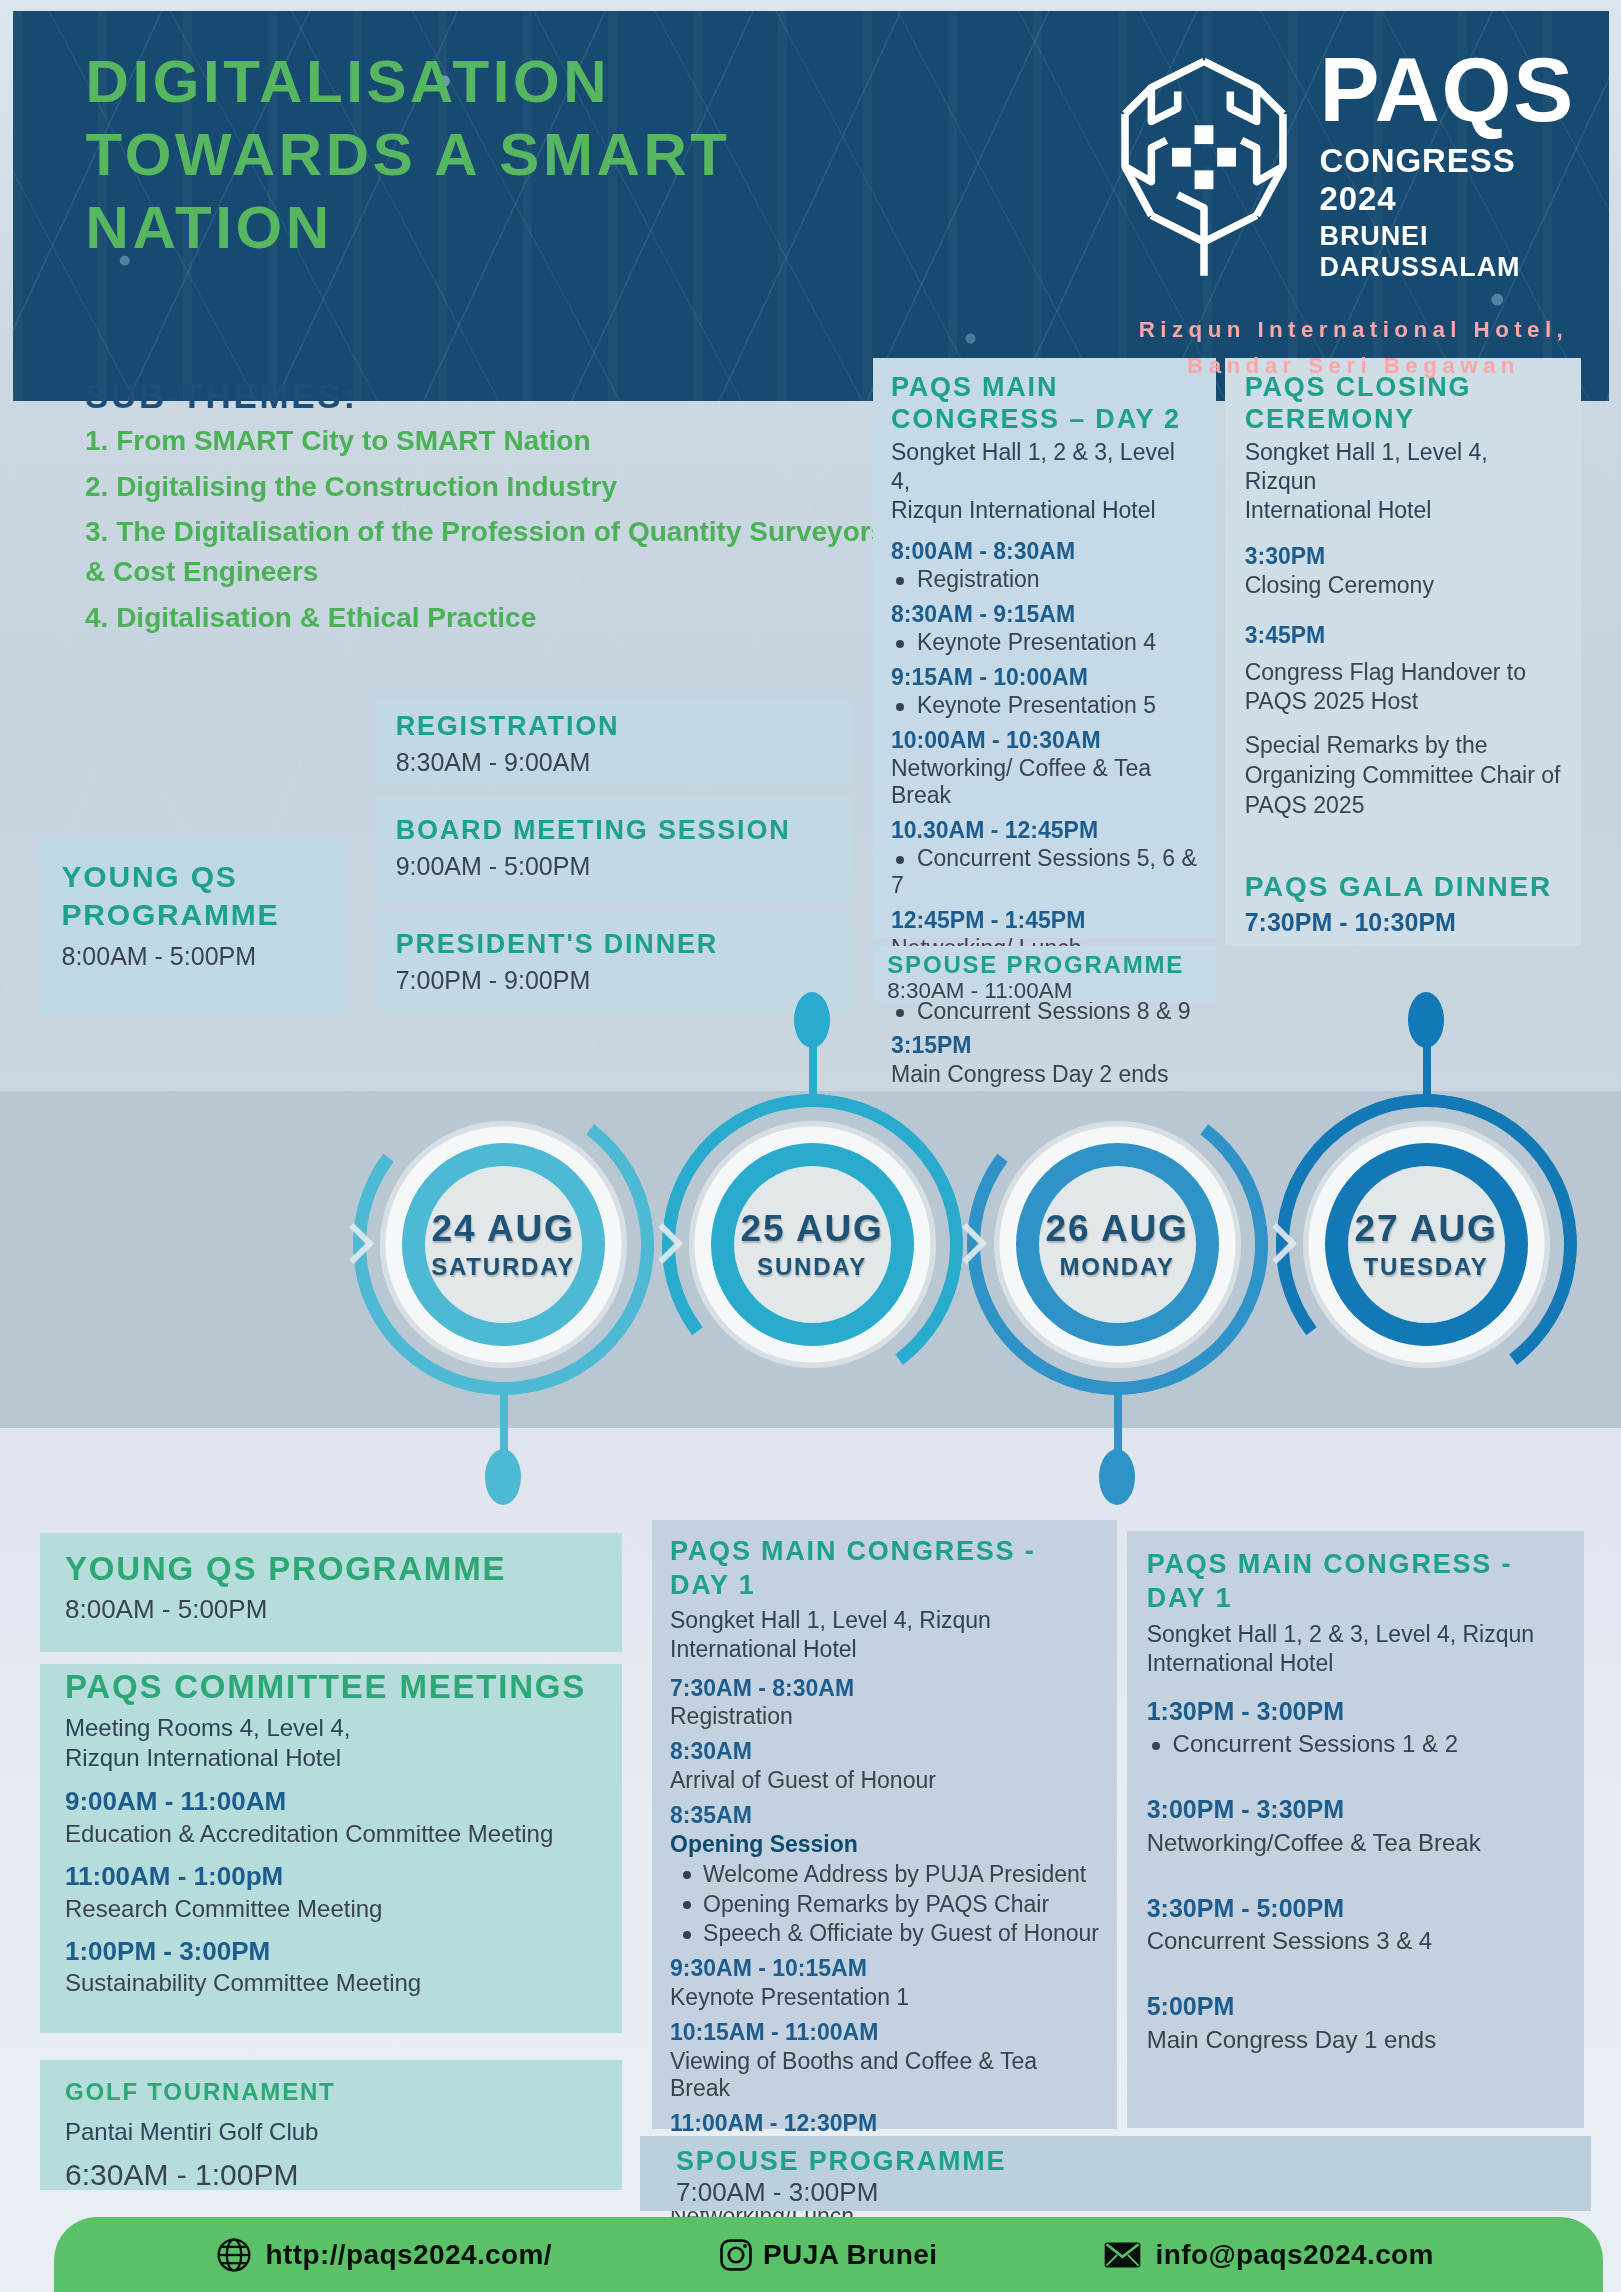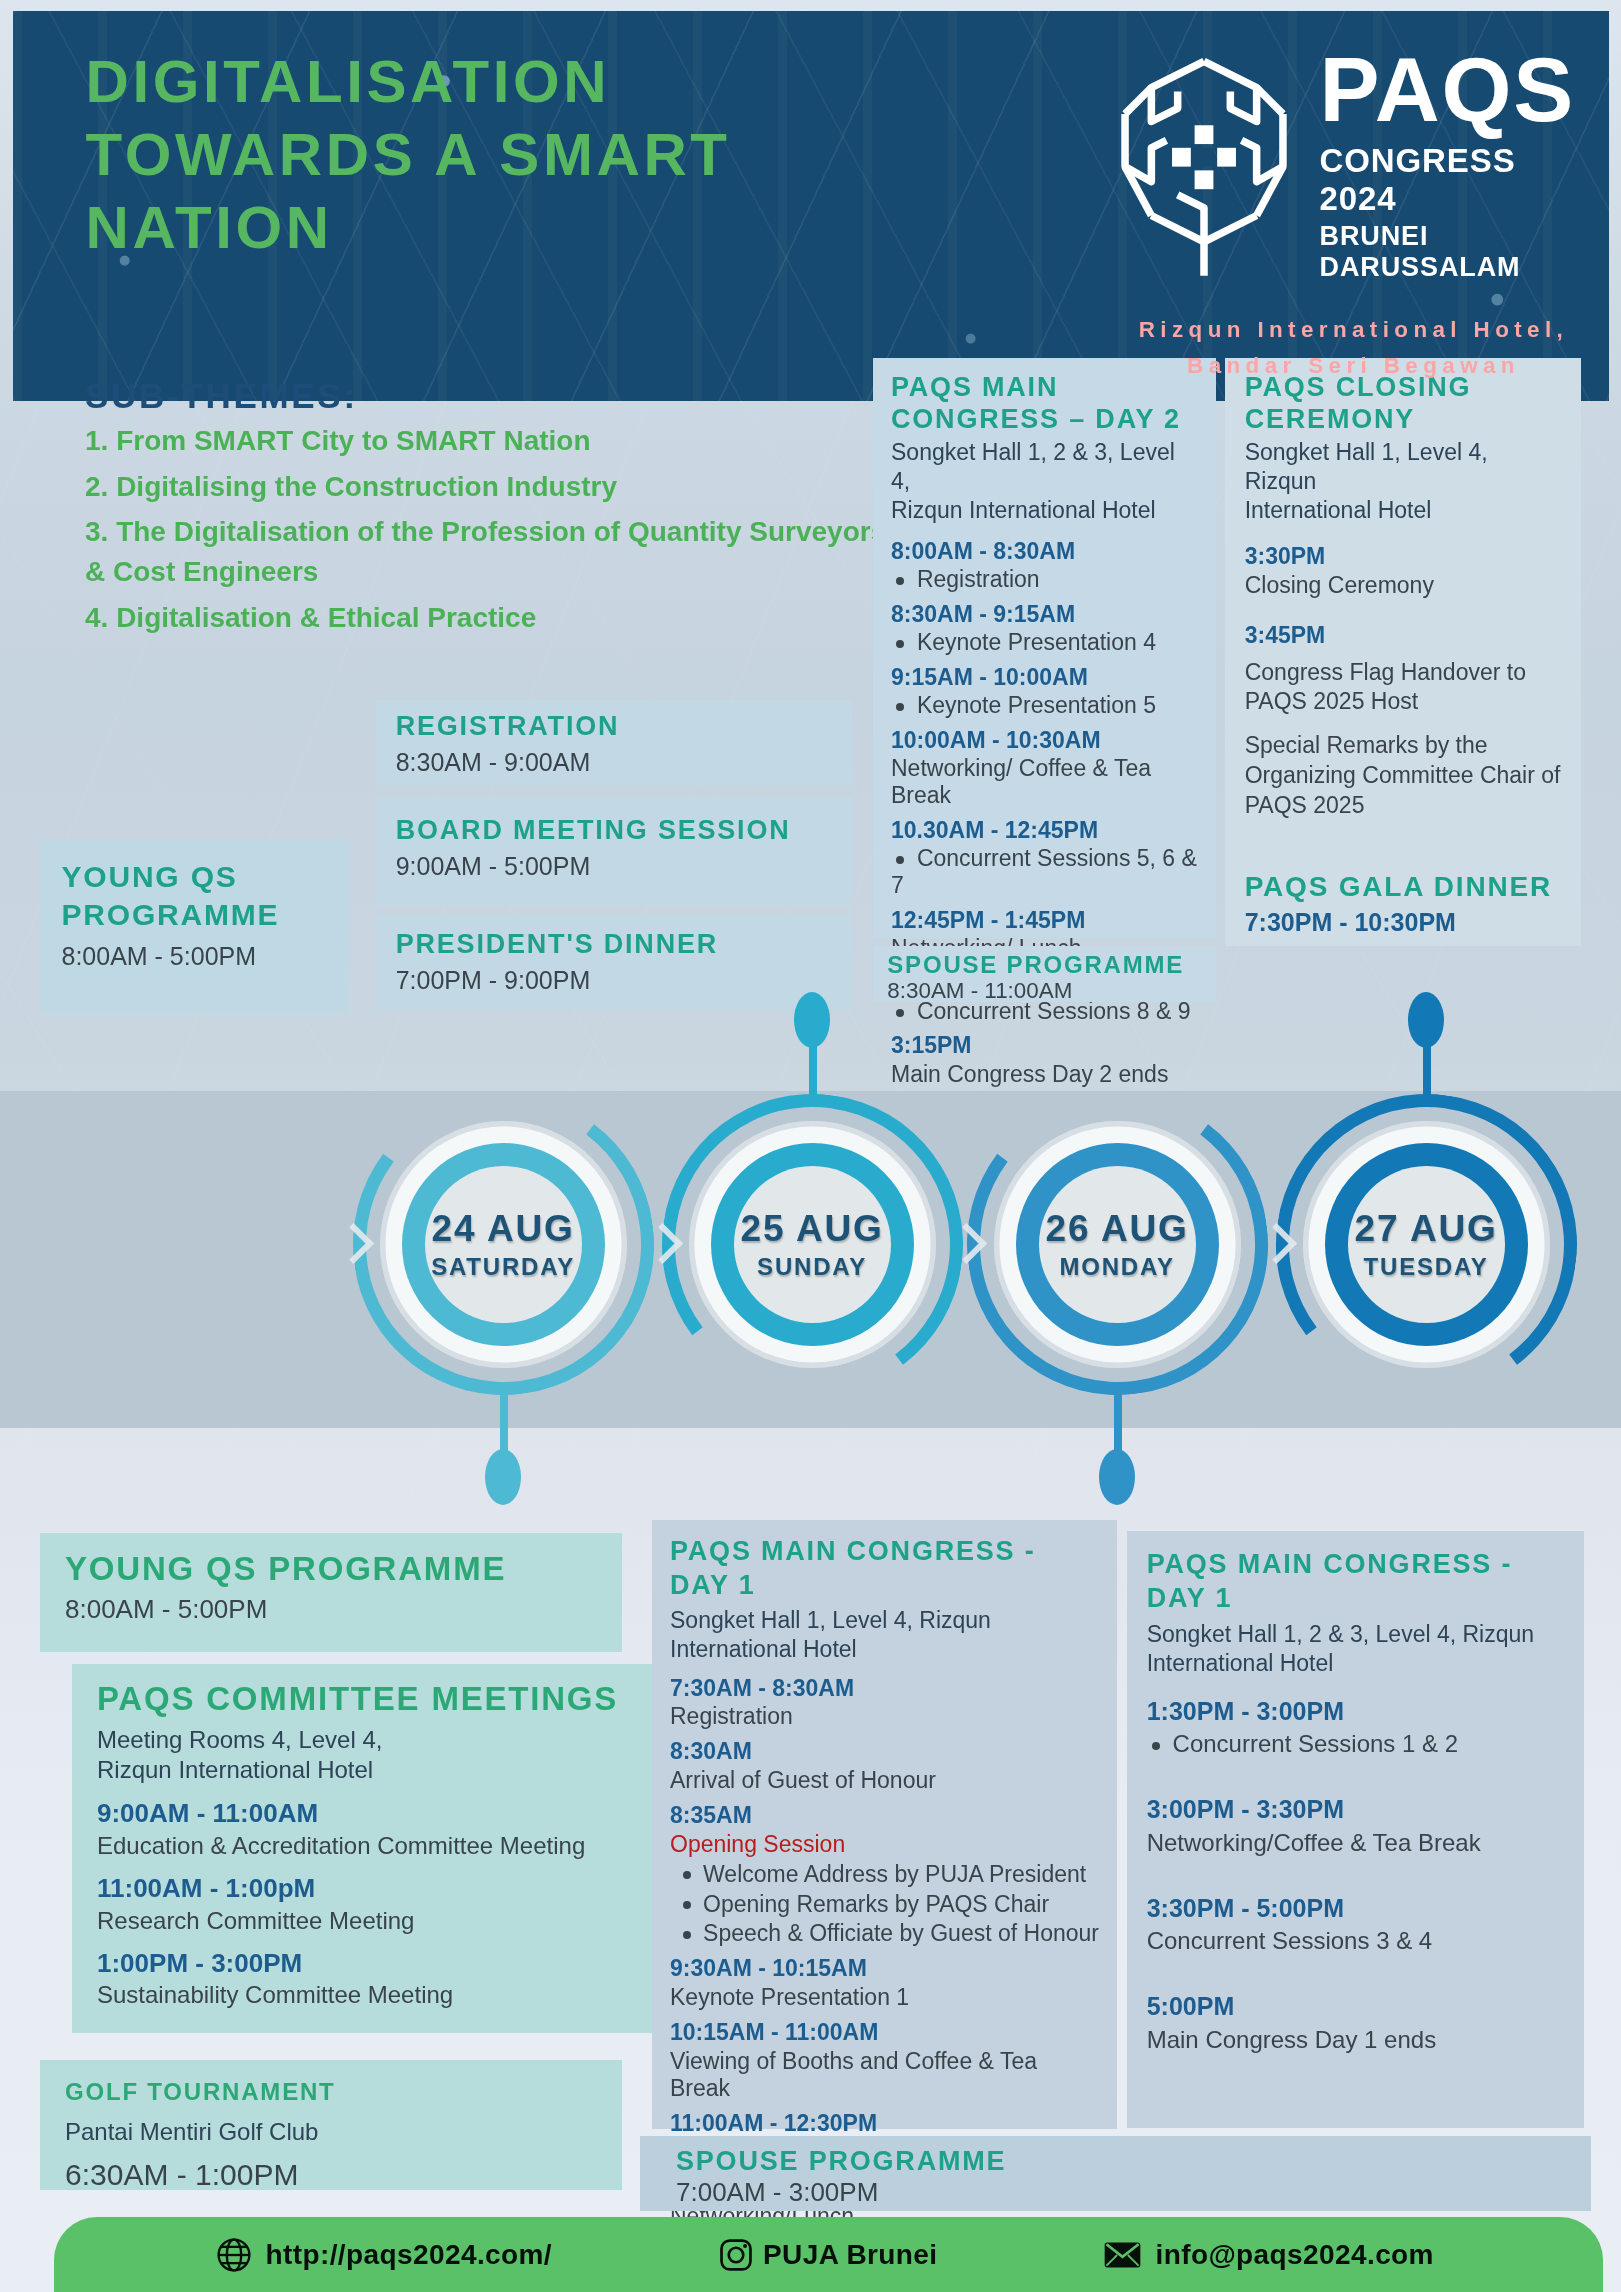--- a/index.html
+++ b/index.html
@@ -39,21 +39,21 @@
   .subthemes{position:absolute;left:85px;top:376px;width:806px;}
   .sub-head{color:#1d4e79;font-weight:bold;font-size:35px;letter-spacing:2.7px;}
   .sub-item{color:#4bb156;font-weight:bold;font-size:28px;line-height:40px;margin-top:5.4px;}
   
   .box{position:absolute;box-sizing:border-box;}
   .teal-head{color:#1ea18a;font-weight:bold;letter-spacing:1.8px;}
   .green-head{color:#2ca877;font-weight:bold;letter-spacing:1.8px;}
   .venue{color:#2d4356;font-size:23px;line-height:29px;font-weight:500;}
   .time{color:#1d5c8e;font-weight:bold;font-size:23px;line-height:27px;}
   .act{color:#39434b;font-size:23px;line-height:27px;margin-top:1.8px;}
-  .act.bold{font-weight:normal;color:#b91c1c;}
+  .act.bold{font-weight:bold;color:#0c4a6e;}
   .dot-b{display:inline-block;width:8px;height:8px;border-radius:50%;background:#39434b;margin:0 12.5px 2.7px 5.4px;}
   .row{margin-bottom:7.2px;}
   
   .bx-day2{left:873px;top:358px;width:343px;height:580px;background:#c5dae6;padding:12.5px 18px;}
   .bx-day2 .bhead{font-size:27px;line-height:32px;}
   .bx-day2 .venue{margin-top:3.6px;}
   .bx-day2 .rows{margin-top:12.5px;}
   .bx-spouse-top{left:873px;top:946px;width:343px;height:56px;background:#c5dae6;padding:5.4px 14.3px;}
   .bx-spouse-top .bhead{font-size:24px;line-height:27px;}
   .bx-spouse-top .time{font-size:22.4px;color:#39434b;font-weight:normal;line-height:25px;}
@@ -97,21 +97,21 @@
   .stem.top{top:57px;height:59px;}
   .stem.bottom{top:403px;height:66px;}
   .nub{position:absolute;left:134px;width:36px;height:56px;border-radius:50%;background:var(--c);}
   .nub.top{top:7.2px;}
   .nub.bottom{top:464px;}
   .chev{position:absolute;top:1229px;width:23px;height:23px;border-top:6.3px solid #e4eaee;border-right:6.3px solid #e4eaee;transform:rotate(45deg);opacity:.9;}
   
   .bx-yqs-bot{left:40px;top:1533px;width:582px;height:119px;background:#b7dcdc;padding:18px 25px;}
   .bx-yqs-bot .bhead{font-size:33px;line-height:36px;}
   .bx-yqs-bot .time{color:#39434b;font-weight:normal;font-size:26px;margin-top:9px;}
-  .bx-comm{left:40px;top:1664px;width:582px;height:369px;background:#b7dcdc;padding:16px 25px;margin-left:32px;}
+  .bx-comm{left:40px;top:1664px;width:582px;height:369px;background:#b7dcdc;padding:4px 25px;}
   .bx-comm .bhead{font-size:33px;line-height:38px;}
   .bx-comm .venue{margin-top:7.2px;font-size:24px;line-height:30px;}
   .bx-comm .rows{margin-top:14.3px;}
   .bx-comm .time{font-size:26px;line-height:29.6px;}
   .bx-comm .act{font-size:24px;line-height:29px;}
   .bx-comm .row{margin-bottom:14.3px;}
   .bx-golf{left:40px;top:2060px;width:582px;height:130px;background:#b7dcdc;padding:14.3px 25px;}
   .bx-golf .bhead{font-size:24px;line-height:36px;}
   .bx-golf .venue{margin-top:7.2px;font-size:24px;}
   .bx-golf .time{color:#39434b;font-weight:normal;font-size:30px;margin-top:15px;}

